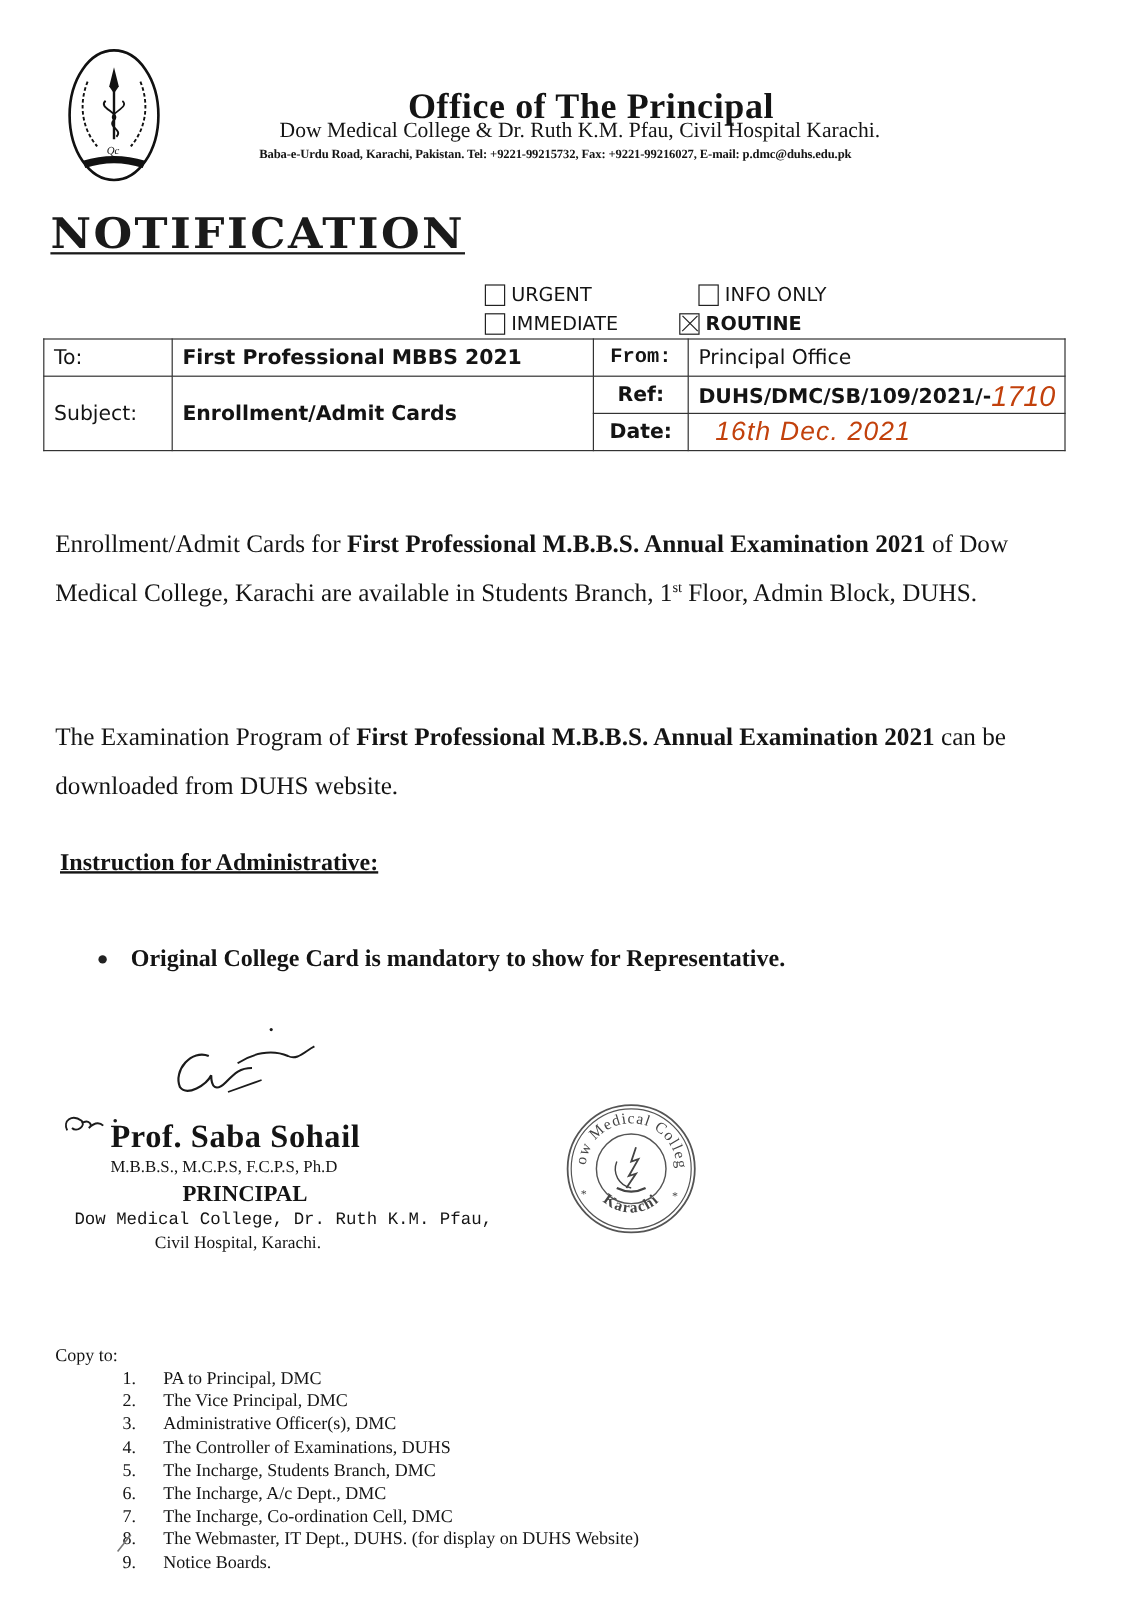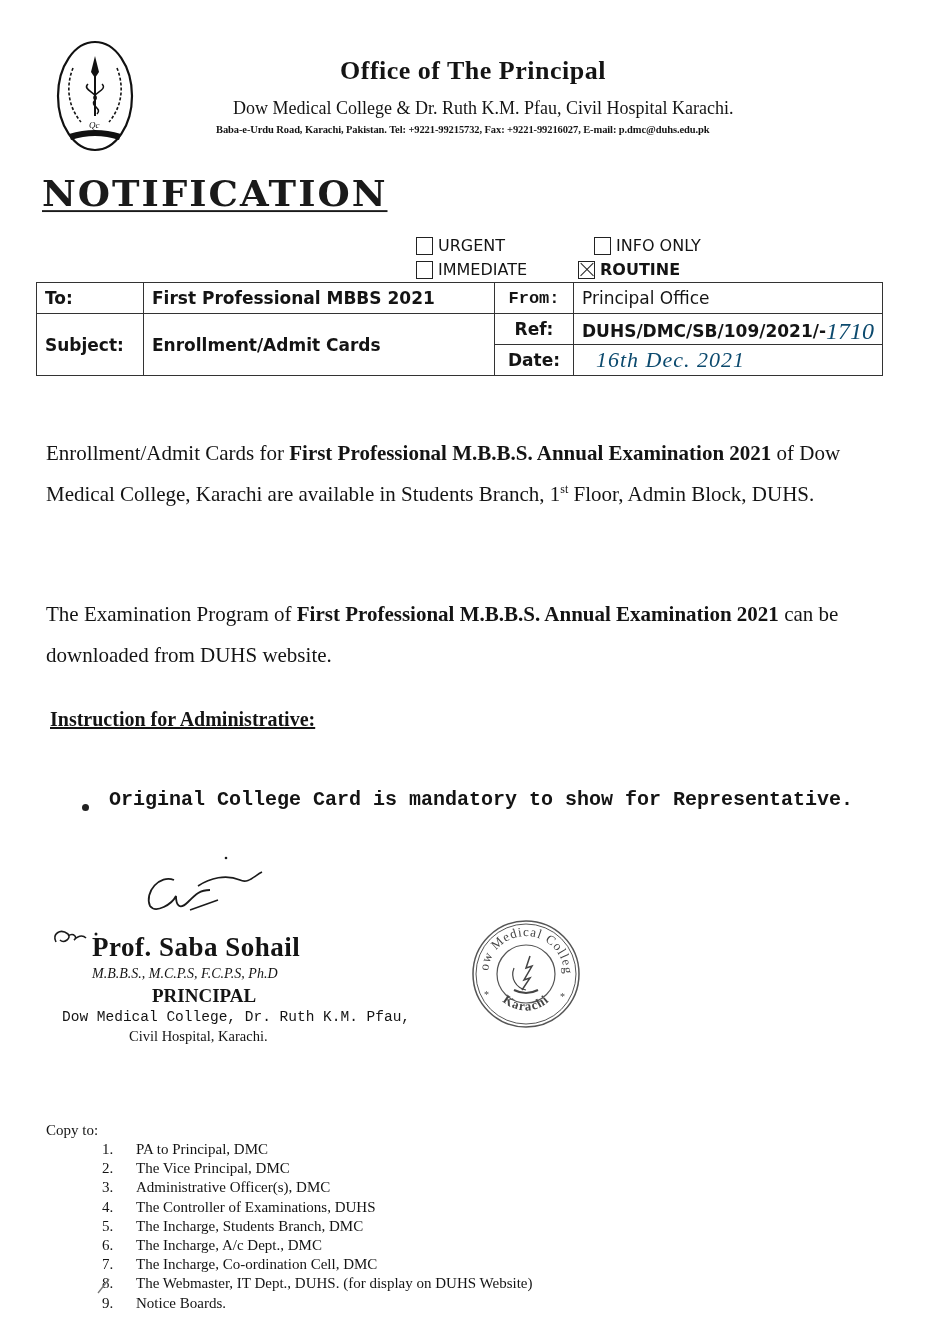--- a/index.html
+++ b/index.html
@@ -4,57 +4,57 @@
   <style>
     html, body { margin: 0; padding: 0; background: #ffffff; }
     body {
       width: 942px; height: 1336px; position: relative; overflow: hidden;
       color: #141414; font-family: "Liberation Serif", serif;
     }
     .abs { position: absolute; }
 
     
     .logo { left: 55px; top: 38px; width: 80px; height: 116px; }
-    .head-title { left: 340px; top: 56px; font-size: 26px; font-weight: bold; letter-spacing: 0.5px; white-space: nowrap; }
+    .head-title { left: 340px; top: 72px; font-size: 30px; font-weight: bold; letter-spacing: 0.5px; white-space: nowrap; }
     .head-sub { left: 233px; top: 98px; font-size: 18px; white-space: nowrap; }
     .head-addr { left: 216px; top: 124px; font-size: 10.5px; font-weight: bold; white-space: nowrap; letter-spacing: -0.1px; }
 
     .notif { left: 42px; top: 172px; font-size: 37px; font-weight: bold; letter-spacing: 2px; white-space: nowrap;
       font-family: "DejaVu Serif", serif; text-decoration: underline; text-decoration-thickness: 2px; text-underline-offset: 4px;
       color: #1a1a1a; transform: scaleY(0.95); }
 
     
-    .cb { display: flex; align-items: flex-end; font-family: "DejaVu Sans", sans-serif; font-size: 16px; white-space: nowrap; margin-left: 12px; }
+    .cb { display: flex; align-items: flex-end; font-family: "DejaVu Sans", sans-serif; font-size: 16px; white-space: nowrap; }
     .cb .box { width: 17px; height: 18px; border: 1.3px solid #222; box-sizing: border-box; margin-right: 5px; position: relative; }
     .cb .box.checked::before, .cb .box.checked::after {
       content: ""; position: absolute; left: -1px; top: 7px; width: 18px; height: 1.3px; background: #222;
     }
     .cb .box.checked::before { transform: rotate(45deg); }
     .cb .box.checked::after { transform: rotate(-45deg); }
 
     
     table.info { position: absolute; left: 36px; top: 282px; border-collapse: collapse; font-family: "DejaVu Sans", sans-serif; }
     table.info td { border: 1.3px solid #333; padding: 0 8px; height: 30px; font-size: 17px; white-space: nowrap; }
-    td.lbl { font-weight: bold; }
+    td.lbl { font-weight: normal; }
     td.lbl-c { font-weight: bold; text-align: center; }
     td.val-b { font-weight: bold; }
-    .hand { font-family: Liberation Serif, serif; color: #0c4a6e; font-style: italic; }
+    .hand { font-family: Liberation Sans, sans-serif; color: #c2410c; font-style: italic; }
 
     
     .para { left: 46px; width: 840px; font-size: 21px; line-height: 41px; font-family: "Liberation Serif", serif; }
     .para b { font-weight: bold; }
     .para sup { font-size: 12px; line-height: 0; }
     .instr-head { left: 50px; top: 708px; font-size: 20px; font-weight: bold; text-decoration: underline; white-space: nowrap; }
-    .bullet { left: 82px; top: 788px; font-size: 20px; font-weight: bold; white-space: nowrap; display: flex; align-items: flex-end; font-family: Liberation Mono, monospace; }
+    .bullet { left: 82px; top: 788px; font-size: 20px; font-weight: bold; white-space: nowrap; display: flex; align-items: center; }
     .bullet .dot { display: inline-block; width: 7px; height: 7px; border-radius: 50%; background: #222; margin-right: 20px; }
 
     
     .sig { left: 50px; top: 850px; width: 230px; height: 100px; }
     .sig-name { left: 92px; top: 932px; font-size: 27px; font-weight: bold; white-space: nowrap; letter-spacing: 0.5px; }
-    .sig-quals { left: 92px; top: 966px; font-size: 14px; white-space: nowrap; font-style: italic; }
+    .sig-quals { left: 92px; top: 966px; font-size: 14px; white-space: nowrap; }
     .sig-title { left: 152px; top: 985px; font-size: 19px; font-weight: bold; white-space: nowrap; }
     .sig-org1 { left: 62px; top: 1009px; font-size: 14.5px; white-space: nowrap; font-family: Liberation Mono, monospace; }
     .sig-org2 { left: 129px; top: 1028px; font-size: 14.5px; white-space: nowrap; }
 
     .stamp { left: 470px; top: 918px; width: 112px; height: 112px; }
 
     
     .copy-head { left: 46px; top: 1122px; font-size: 15px; font-weight: normal; }
     .copy-list { left: 102px; top: 1140px; font-size: 15px; line-height: 19.2px; margin: 0; padding: 0; list-style: none; }
     .copy-list li { display: flex; white-space: nowrap; }

